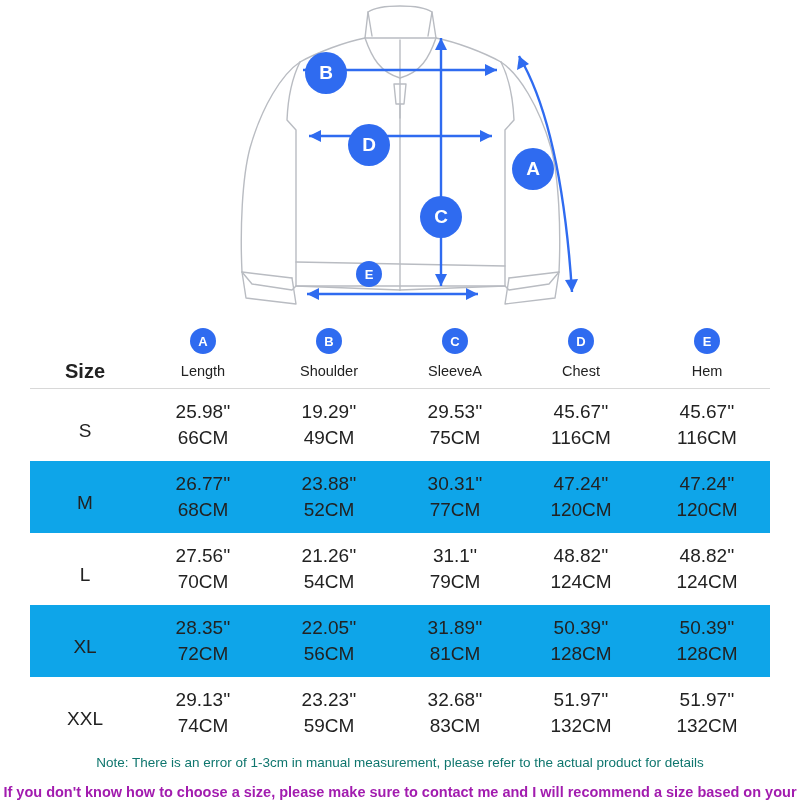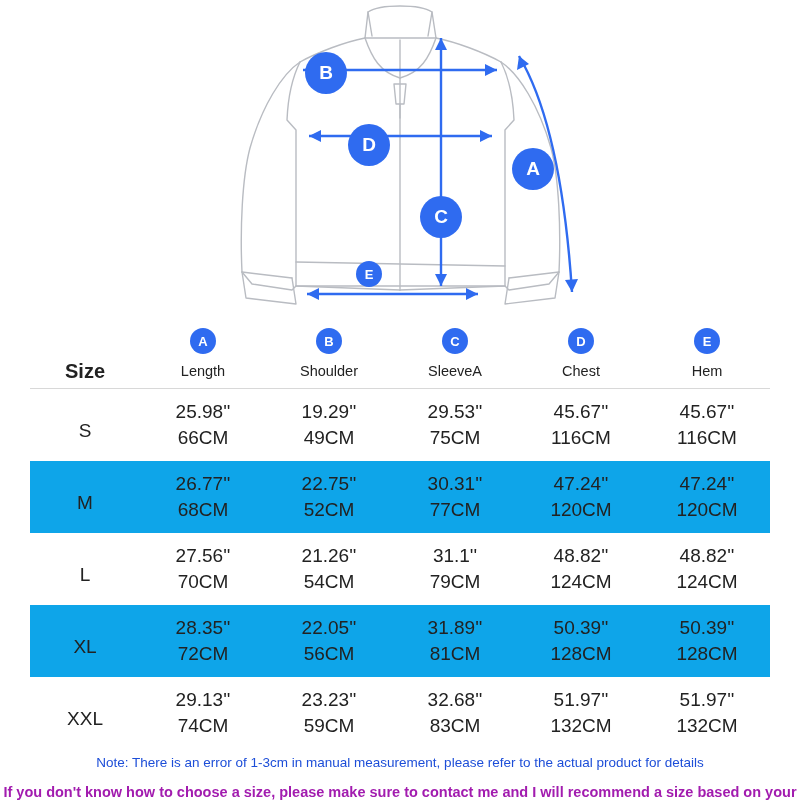--- a/index.html
+++ b/index.html
@@ -111,21 +111,21 @@
   tr.row-cm td { padding-bottom: 12px; padding-top: 4px; }
   td.size-cell {
     font-size: 15px;
   }
   tr.band-shaded td {
     background: #0ea5e9;
   }
   .note {
     text-align: center;
     font-size: 13.5px;
-    color: #1d4ed8;
+    color: #0f766e;
     margin-top: 6px;
   }
   .footer {
     text-align: center;
     font-size: 14.5px;
     font-weight: bold;
     color: #a21caf;
     margin-top: 14px;
   }
   .col-size { width: 110px; }
@@ -259,21 +259,21 @@
           <td>66CM</td>
           <td>49CM</td>
           <td>75CM</td>
           <td>116CM</td>
           <td>116CM</td>
         </tr>
 
         <tr class="row-in band-shaded">
           <td class="size-cell" rowspan="2">M</td>
           <td>26.77''</td>
-          <td>22.75''</td>
+          <td>23.88''</td>
           <td>30.31''</td>
           <td>47.24''</td>
           <td>47.24''</td>
         </tr>
         <tr class="row-cm band-shaded">
           <td>68CM</td>
           <td>52CM</td>
           <td>77CM</td>
           <td>120CM</td>
           <td>120CM</td>

